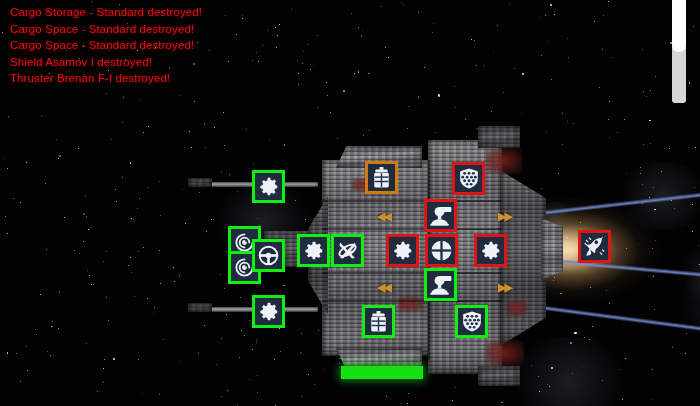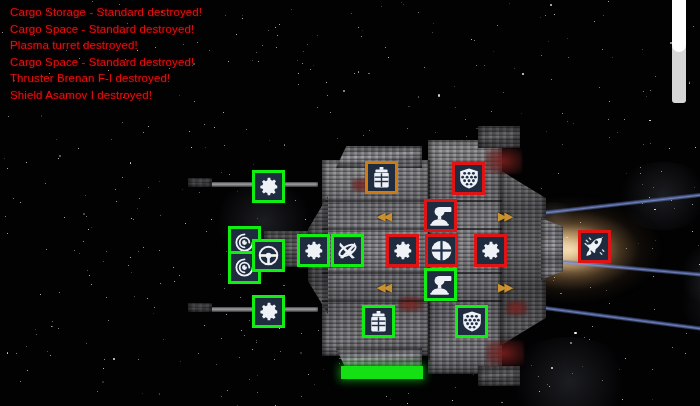--- a/index.html
+++ b/index.html
@@ -884,24 +884,23 @@
               <path d="M20.4 15.6l1.3 1.3"></path>
             </g>
           </svg>
         </span>
       </div>
     </div>
 
   <div id="message-log">
       <div class="msg">Cargo Storage - Standard destroyed!</div>
       <div class="msg">Cargo Space - Standard destroyed!</div>
-      <div class="msg">Plasma turret destroyed!</div>
       <div class="msg">Cargo Space - Standard destroyed!</div>
+      <div class="msg">Shield Asamov I destroyed!</div>
       <div class="msg">Thruster Brenan F-I destroyed!</div>
-      <div class="msg">Shield Asamov I destroyed!</div>
     </div>
 
   <div id="health-bar-wrap">
     <div id="health-bar-fill" style="width: 100%; background: rgb(20, 224, 20);"></div>
   </div>
 
   <div id="side-gauge">
     <div id="side-gauge-track"></div>
     <div id="side-gauge-thumb" style="height: 52px;"></div>
   </div>

